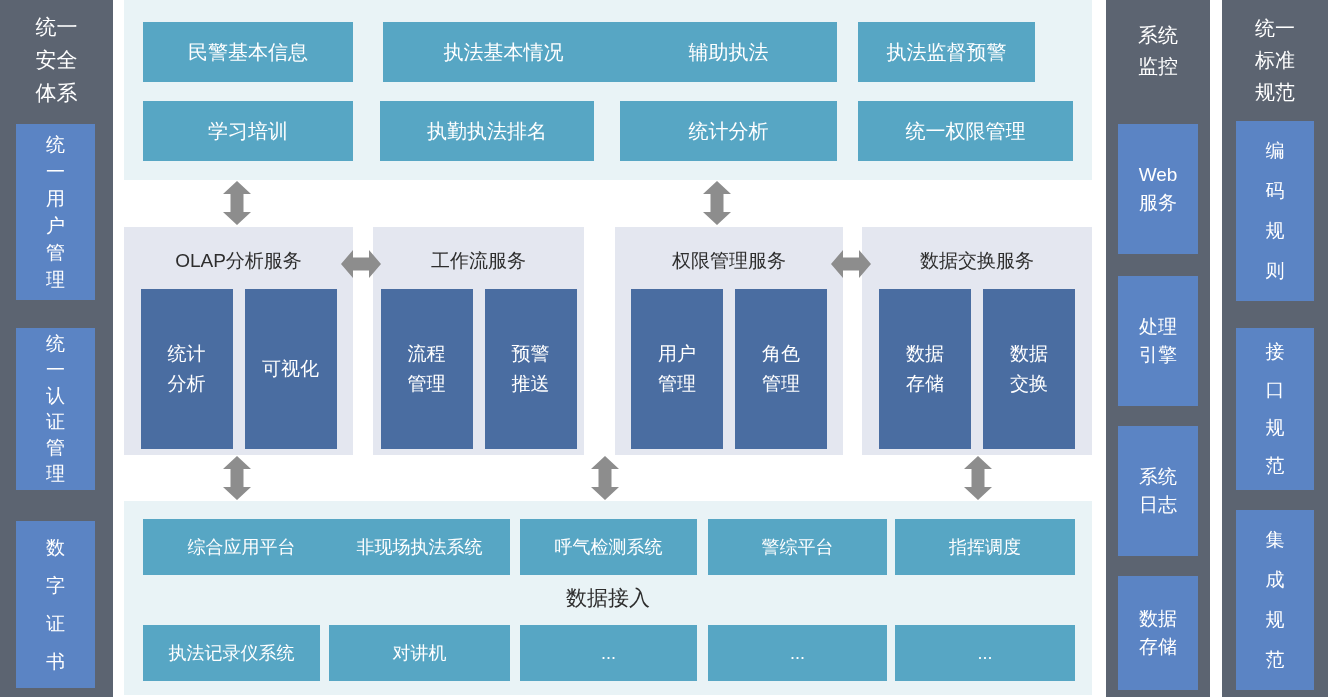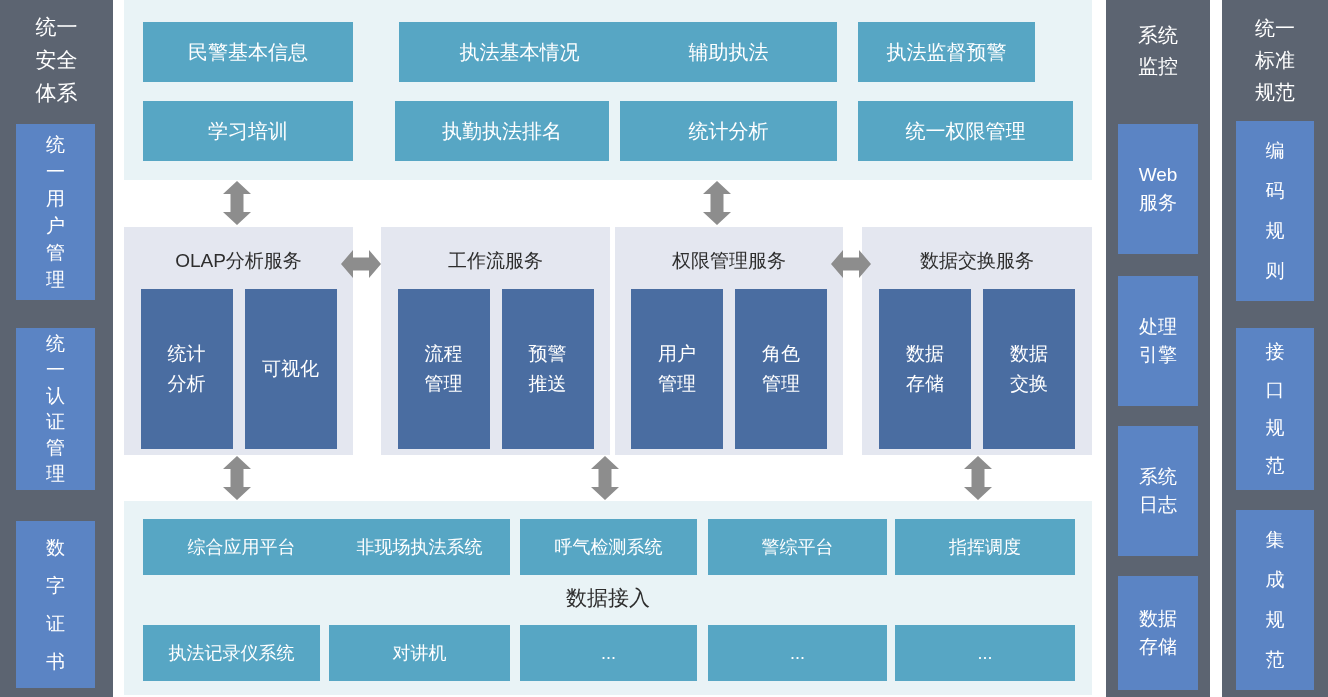--- a/index.html
+++ b/index.html
@@ -55,38 +55,38 @@
 管
 理</div>
     <div class="bluebox" style="left:16px;top:521px;width:79px;height:167px;line-height:38px;">数
 字
 证
 书</div>
   </div>
 
   <div class="band" style="top:0;height:180px;">
     <div class="tealbtn" style="left:19px;top:22px;width:210px;height:60px;">民警基本信息</div>
-    <div class="tealbtn" style="left:259px;top:22px;width:241px;height:60px;margin-left:16px;">执法基本情况</div>
+    <div class="tealbtn" style="left:259px;top:22px;width:241px;height:60px;">执法基本情况</div>
     <div class="tealbtn" style="left:496px;top:22px;width:217px;height:60px;">辅助执法</div>
     <div class="tealbtn" style="left:734px;top:22px;width:177px;height:60px;">执法监督预警</div>
     <div class="tealbtn" style="left:19px;top:101px;width:210px;height:60px;">学习培训</div>
-    <div class="tealbtn" style="left:271px;top:101px;width:214px;height:60px;">执勤执法排名</div>
+    <div class="tealbtn" style="left:256px;top:101px;width:214px;height:60px;">执勤执法排名</div>
     <div class="tealbtn" style="left:496px;top:101px;width:217px;height:60px;">统计分析</div>
     <div class="tealbtn" style="left:734px;top:101px;width:215px;height:60px;">统一权限管理</div>
   </div>
 
   <div class="grp" style="left:124px;width:229px;">
     <div class="grp-title">OLAP分析服务</div>
     <div class="grp-boxes">
       <div class="sub">统计
 分析</div>
       <div class="sub">可视化</div>
     </div>
   </div>
-  <div class="grp" style="left:373px;width:229px;margin-left:8px;">
+  <div class="grp" style="left:373px;width:211px;">
     <div class="grp-title">工作流服务</div>
     <div class="grp-boxes">
       <div class="sub">流程
 管理</div>
       <div class="sub">预警
 推送</div>
     </div>
   </div>
   <div class="grp" style="left:615px;width:228px;">
     <div class="grp-title">权限管理服务</div>

